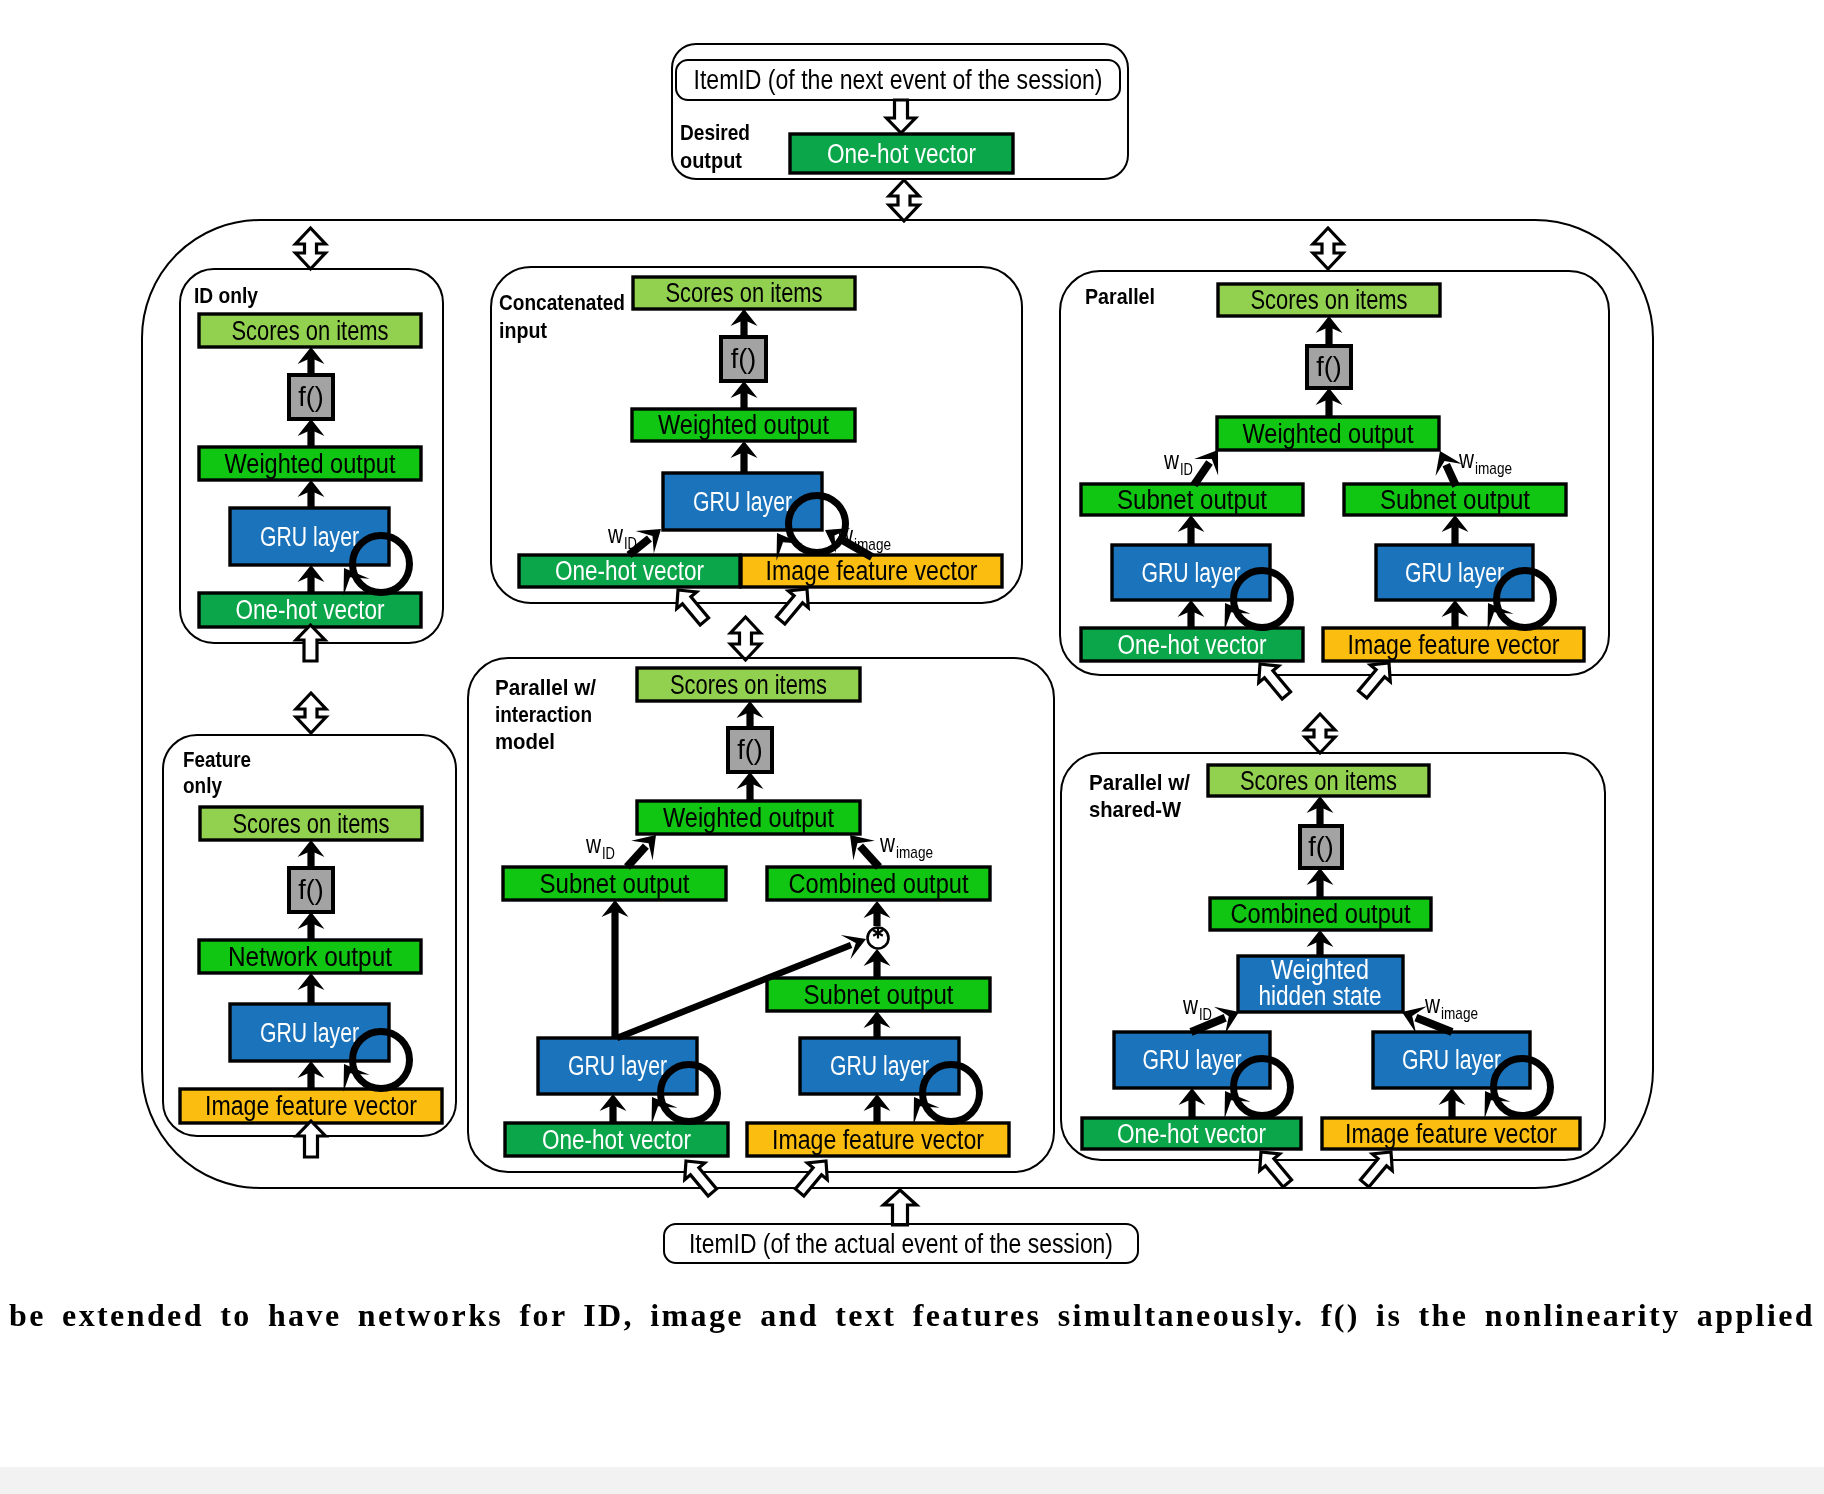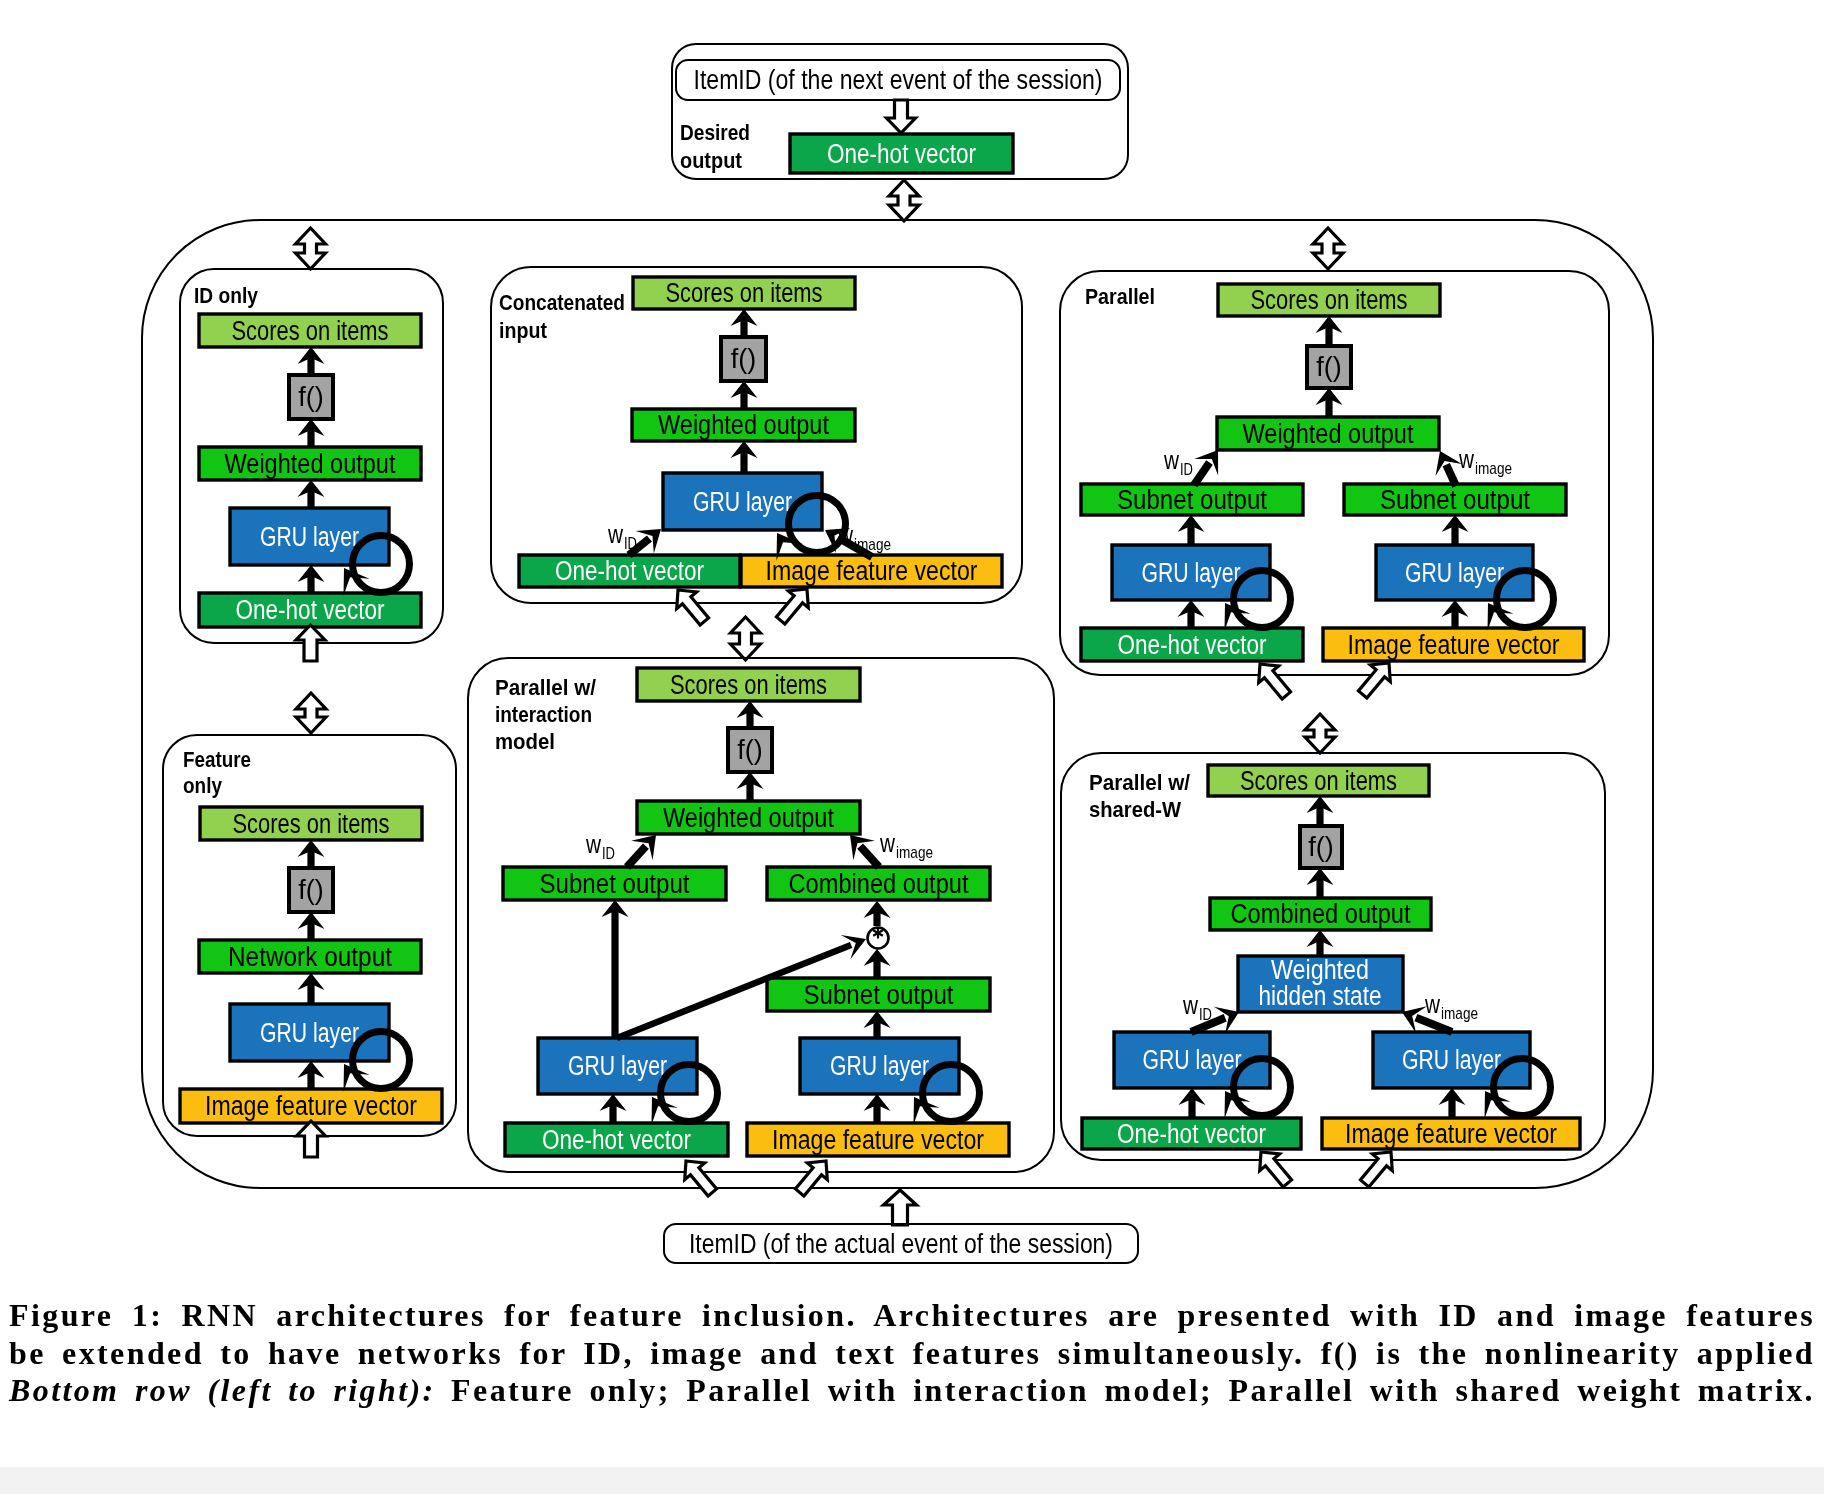--- a/index.html
+++ b/index.html
@@ -292,17 +292,15 @@
 <g transform="translate(1391,1152) rotate(40)">
         <polygon points="0.0,0.0 13.0,13.5 5.5,13.5 5.5,41.0 -5.5,41.0 -5.5,13.5 -13.0,13.5" fill="#fff" stroke="#000000" stroke-width="3.2"></polygon>
       </g>
 <g transform="translate(900,1190) rotate(0)">
         <polygon points="0.0,0.0 16.5,15.0 7.5,15.0 7.5,35.0 -7.5,35.0 -7.5,15.0 -16.5,15.0" fill="#fff" stroke="#000000" stroke-width="3.2"></polygon>
       </g>
 <rect x="664" y="1224" width="474" height="39" fill="none" stroke="#000000" stroke-width="2" rx="12"></rect>
 <text x="901" y="1253" font-family="&quot;Liberation Sans&quot;, sans-serif" font-size="27" fill="#000" font-weight="normal" text-anchor="middle" textLength="424" lengthAdjust="spacingAndGlyphs">ItemID (of the actual event of the session)</text>
 </svg>
 <div id="cap">
-<div class="cl">Figure 1: RNN architectures for feature inclusion. Architectures are presented with ID and image features</div>
 <div class="cl">be extended to have networks for ID, image and text features simultaneously. f() is the nonlinearity applied</div>
-<div class="cl"><i>Bottom row (left to right):</i> Feature only; Parallel with interaction model; Parallel with shared weight matrix.</div>
 </div>
 </div>
 
 </body></html>

